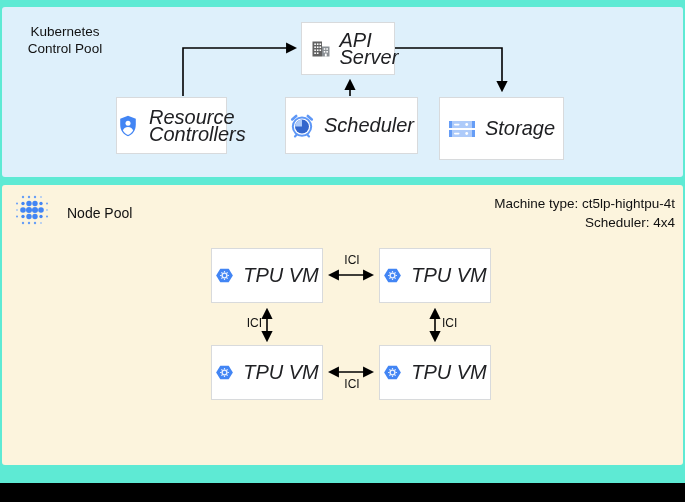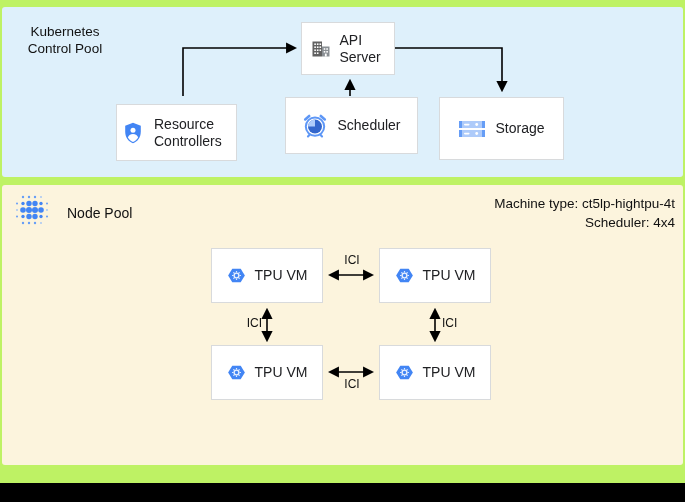--- a/index.html
+++ b/index.html
@@ -1,31 +1,31 @@
 <!DOCTYPE html>
 <html><head>
 <meta charset="utf-8">
 <style>
   html,body{margin:0;padding:0;background:#ffffff;}
   .canvas{
     position:relative;width:685px;height:502px;overflow:hidden;
     font-family:"Liberation Sans","DejaVu Sans",sans-serif;
-    color:#202124;background:#bef264;
+    color:#202124;background:#5eead4;
   }
   .panel{position:absolute;border-radius:3px;z-index:0;}
   .panel-blue{left:2px;top:7px;width:681px;height:170px;background:#DEF0FB;}
   .panel-cream{left:2px;top:185px;width:681px;height:280px;background:#FCF4DD;}
   .black-bar{position:absolute;left:0;top:483px;width:685px;height:19px;background:#000;z-index:3;}
   .arrows{position:absolute;left:0;top:0;z-index:1;pointer-events:none;}
   .arrow{stroke:#000;stroke-width:1.6;fill:none;}
   .node{
     position:absolute;z-index:2;box-sizing:border-box;
     background:#fff;border:1px solid #D8DADC;
     display:flex;align-items:center;justify-content:center;gap:9px;
-    font-size:14px;line-height:17px;color:#202124;
+    font-size:20px;line-height:17px;color:#202124;font-style:italic;
   }
   .node .lbl{white-space:normal;}
   .cp-title{
     position:absolute;left:16px;top:23px;width:98px;z-index:2;
     text-align:center;font-size:13.5px;line-height:17px;color:#111;
   }
   .np-title{
     position:absolute;left:67px;top:205px;z-index:2;font-size:14px;color:#111;text-align:right;
   }
   .np-icon{position:absolute;left:14px;top:193px;z-index:2;}
@@ -93,21 +93,21 @@
             <rect x="15.3" y="9.2" width="1.6" height="1.6"></rect>
           <rect x="12.7" y="12" width="1.6" height="1.6"></rect>
             <rect x="15.3" y="12" width="1.6" height="1.6"></rect>
           <rect x="13.9" y="14.6" width="1.8" height="2.9"></rect>
         </g>
       </svg>
     </span>
     <span class="lbl" style="width:46px;">API Server</span>
   </div>
 
-  <div class="node" style="left:116px;top:104px;width:121px;height:57px;">
+  <div class="node" style="left:116px;top:97px;width:111px;height:57px;">
     <span>
       <svg width="24" height="24" viewBox="0 0 24 24">
         <path d="M12,1.8 L4.2,4.8 V10.8 C4.2,16.4 7.5,20.7 12,22.3 C16.5,20.7 19.8,16.4 19.8,10.8 V4.8 Z" fill="#4285F4"></path>
         <circle cx="12" cy="9.3" r="2.5" fill="#ffffff"></circle>
         <path d="M6.9,16.6 C7.3,14.3 9.4,12.9 12,12.9 C14.6,12.9 16.7,14.3 17.1,16.6 C15.8,18.8 14.1,20.3 12,21 C9.9,20.3 8.2,18.8 6.9,16.6 Z" fill="#ffffff"></path>
       </svg>
     </span>
     <span class="lbl" style="width:78px;">Resource Controllers</span>
   </div>
 

